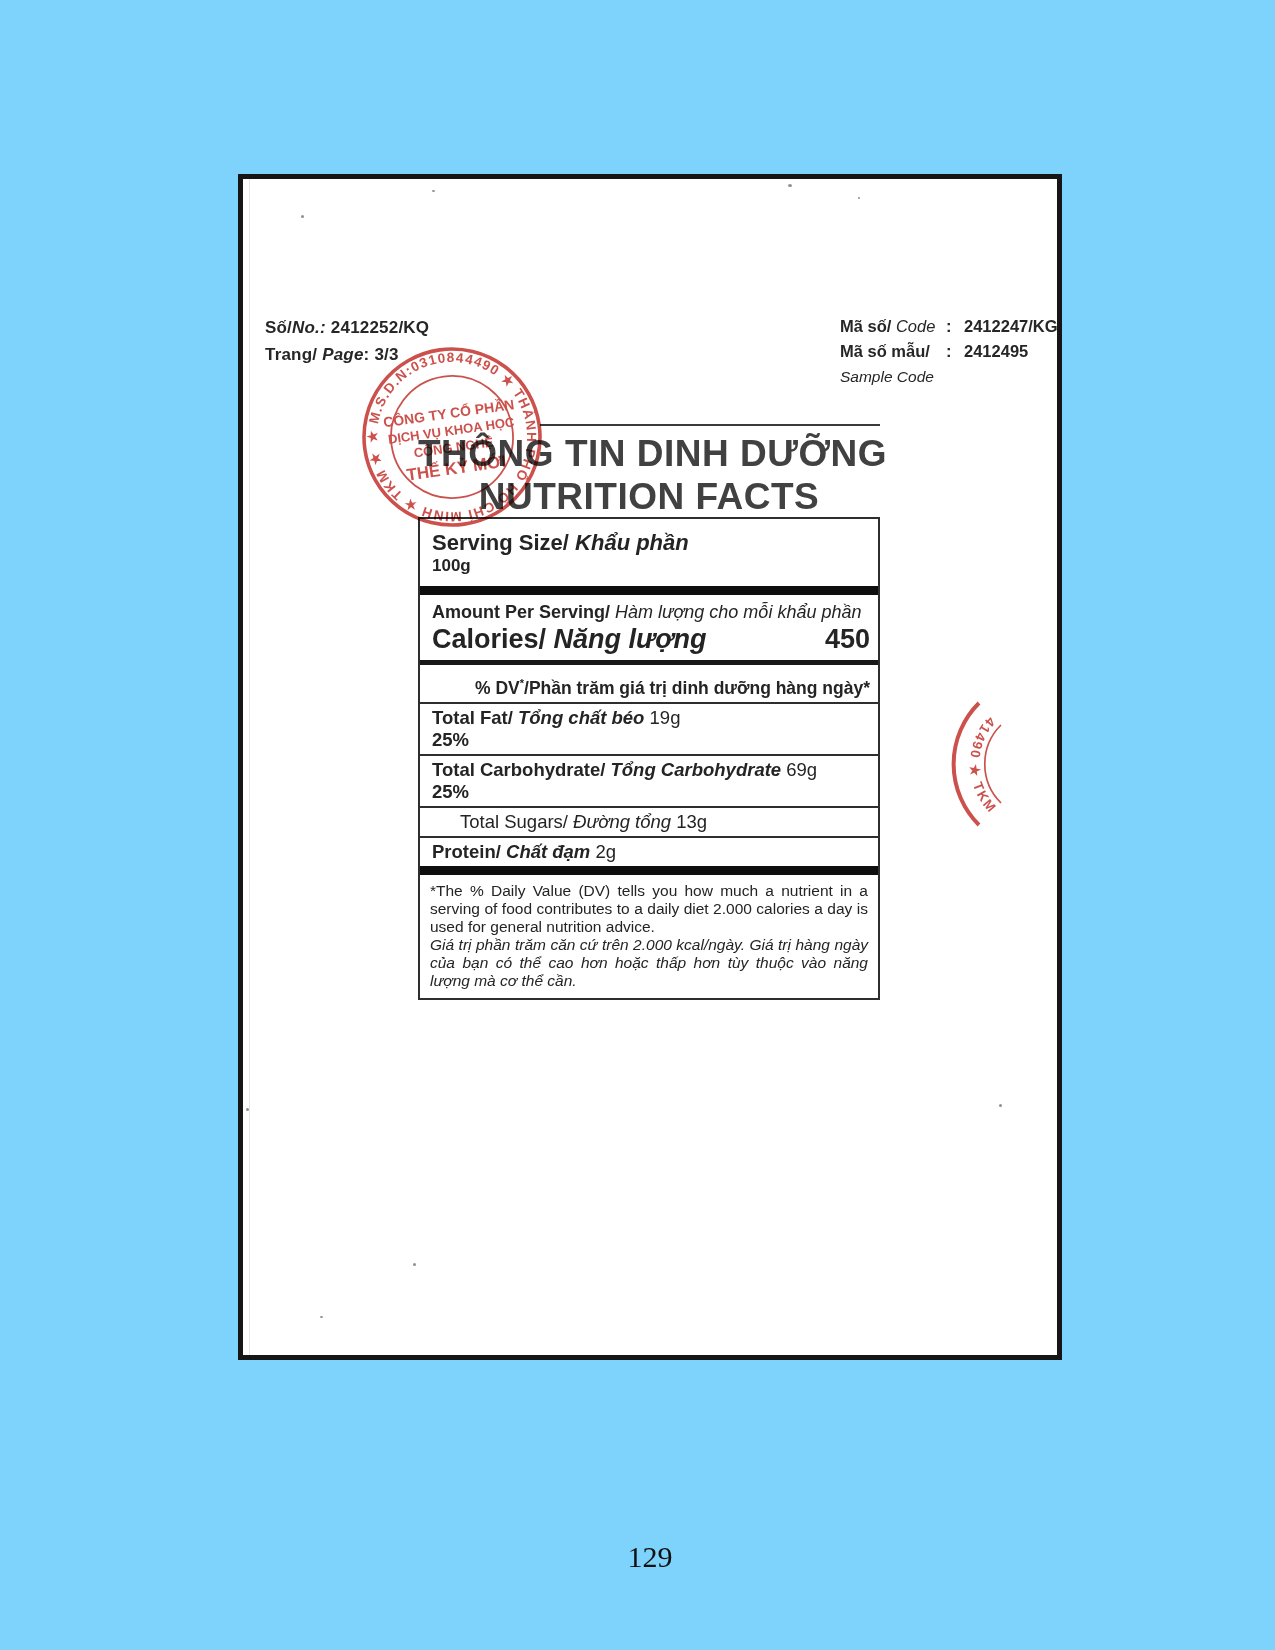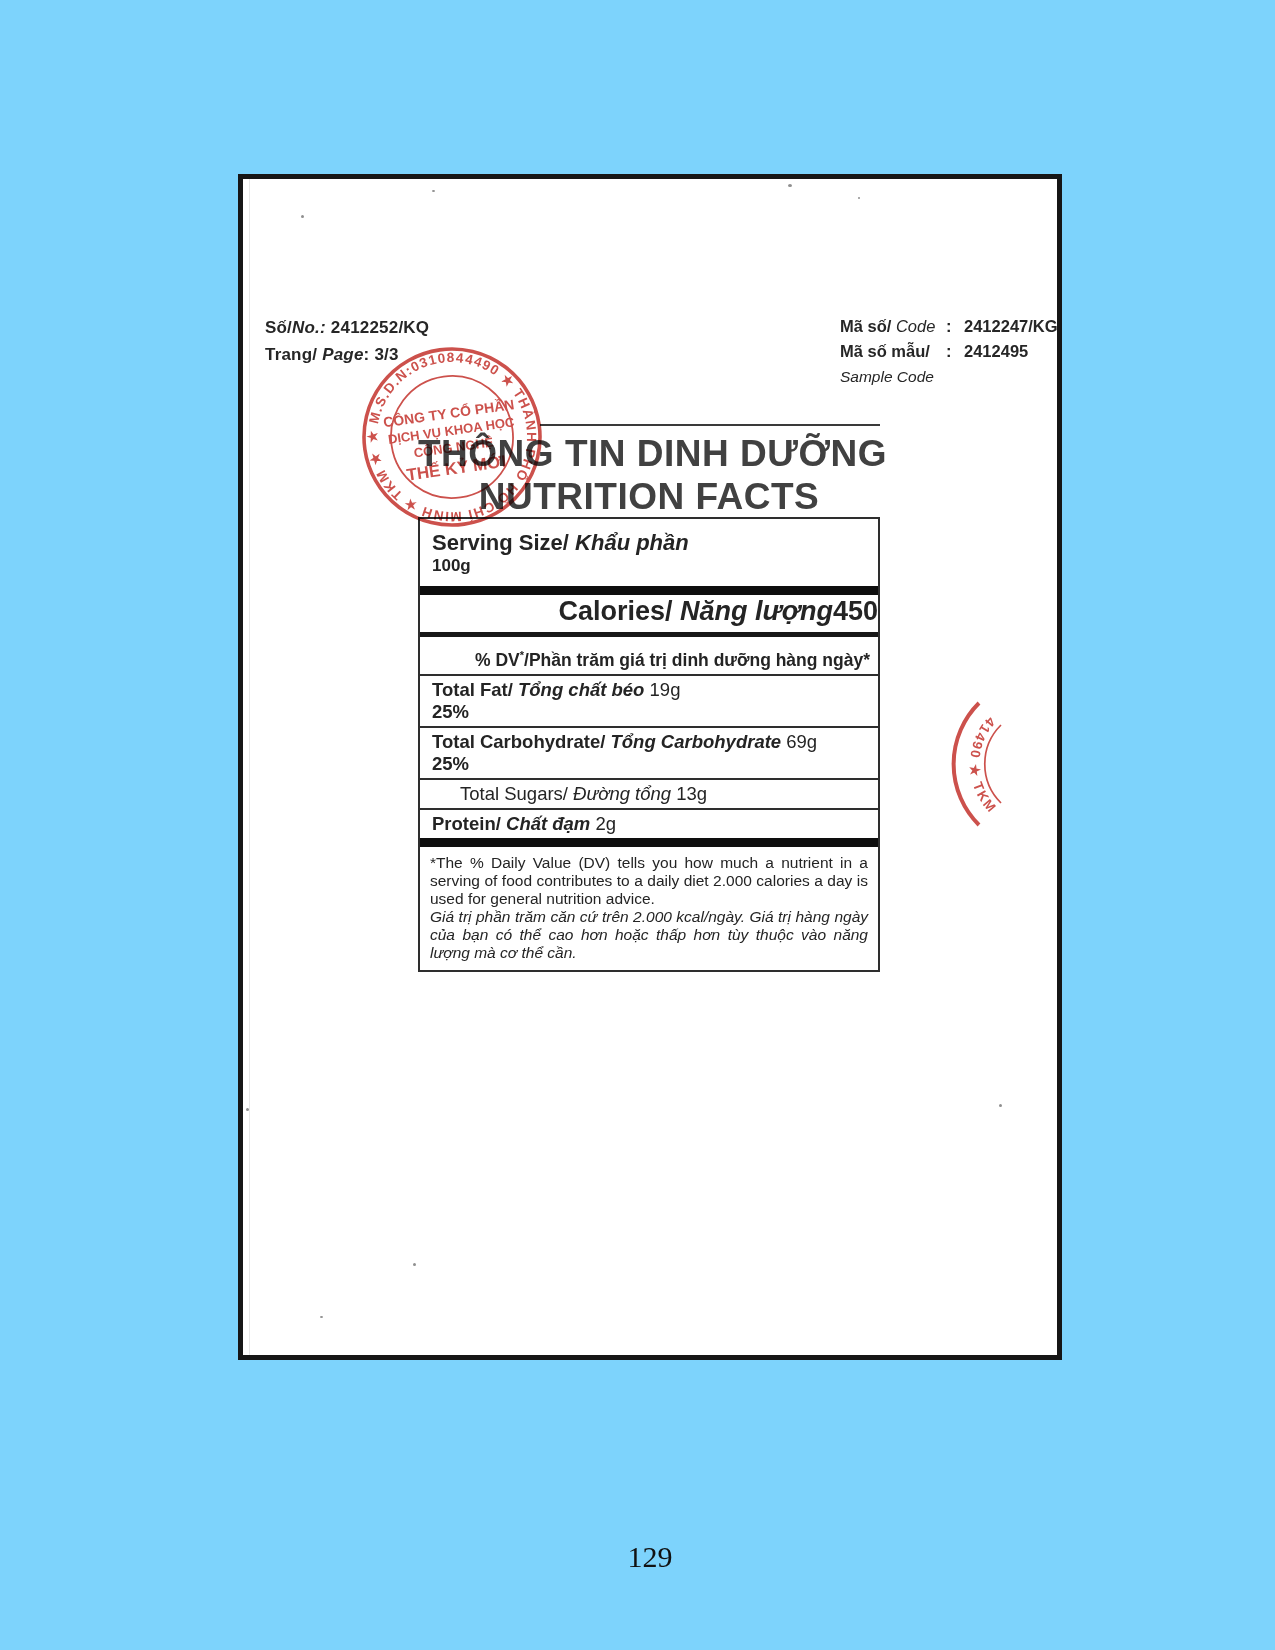--- a/index.html
+++ b/index.html
@@ -36,22 +36,22 @@
   .nl-title { padding-top: 8px; height: 93px; text-align: center; font-weight: bold; color: #414141;
     font-size: 37px; line-height: 43px; letter-spacing: 0.5px; white-space: nowrap; }
   .nl-box { border: 2px solid #2e2e2e; background: rgba(255,255,255,0); }
 
   .nl-row { display: flex; justify-content: space-between; align-items: baseline; }
   .nl-serving { padding: 11px 12px 10px 12px; font-size: 22px; font-weight: bold;
     border-bottom: 9px solid #0e0e0e; flex-direction: column; }
   .nl-serving .qty { font-size: 17px; }
 
   .nl-amount { padding: 7px 12px 0 12px; font-size: 18px; font-weight: bold; }
-  .nl-calories { padding: 1px 0 5px 12px; font-size: 27px; font-weight: bold;
-    border-bottom: 5px solid #181818; justify-content: flex-end; }
+  .nl-calories { padding: 1px 8px 5px 12px; font-size: 27px; font-weight: bold;
+    border-bottom: 5px solid #181818; }
 
   .nl-dvhead { padding: 12px 8px 3px 8px; text-align: right; font-size: 17.5px; font-weight: bold;
     border-bottom: 2px solid #2e2e2e; }
   .nl-dvhead sup { font-size: 11px; }
 
   .nutr { padding: 3px 10px 3px 12px; font-size: 18.5px; border-bottom: 2px solid #2e2e2e; flex-direction: column; }
   .nutr .name-bold { font-weight: bold; }
   .nutr .vi-bold { font-weight: bold; font-style: italic; }
   .nutr .vi-reg { font-style: italic; }
   .nutr .amt { font-weight: normal; }
@@ -114,20 +114,23 @@
       <div>THÔNG TIN DINH DƯỠNG</div>
       <div>NUTRITION FACTS</div>
     </div>
     <div class="nl-box">
 
       <div class="nl-row nl-serving">
         <span><span>Serving Size/</span><span class="it"> Khẩu phần</span></span>
         <span class="qty">100g</span>
       </div>
 
+      <div class="nl-amount">
+        <span>Amount Per Serving/</span><span class="it" style="font-weight:normal"> Hàm lượng cho mỗi khẩu phần</span>
+      </div>
 
       <div class="nl-row nl-calories">
         <span><span>Calories/</span><span class="it"> Năng lượng</span></span>
         <span>450</span>
       </div>
 
       <div class="nl-dvhead">
         <span>% DV</span><sup>*</sup><span>/Phần trăm giá trị dinh dưỡng hàng ngày*</span>
       </div>
 

